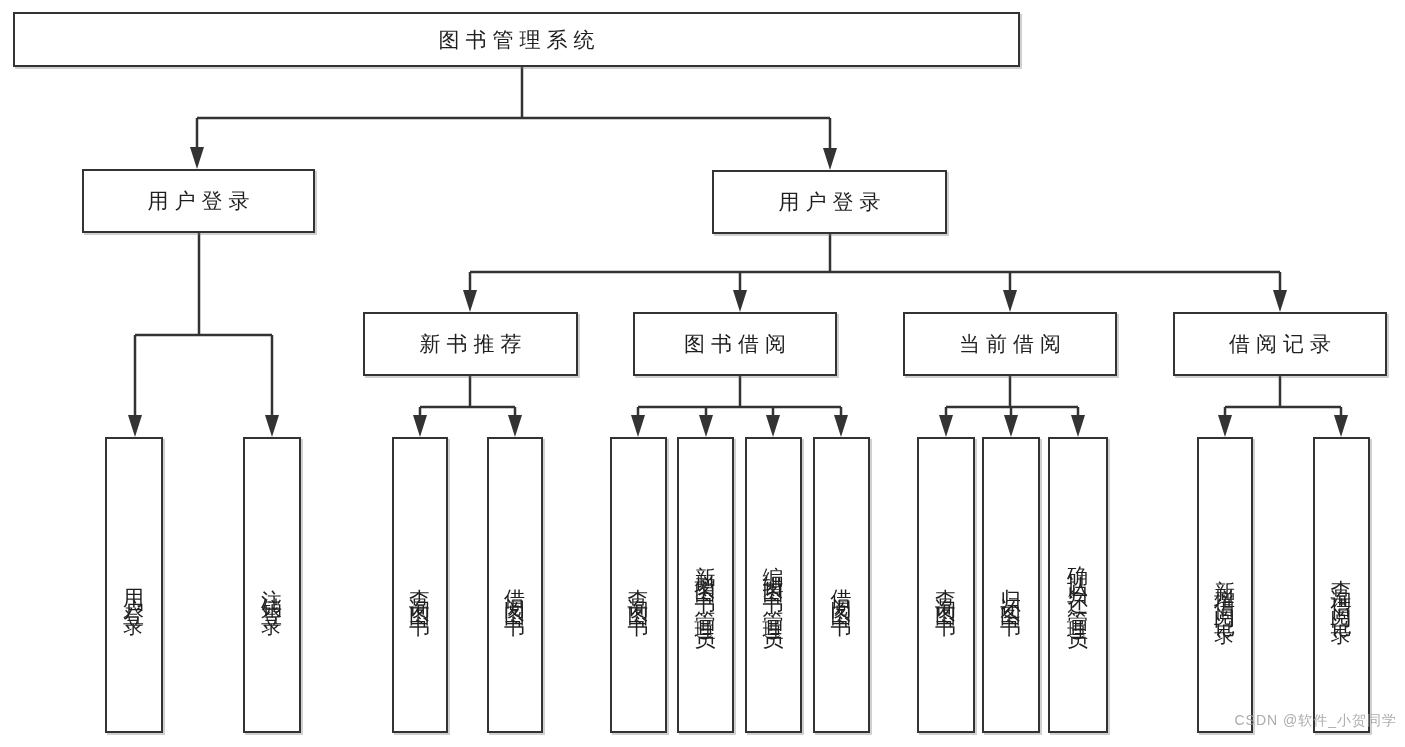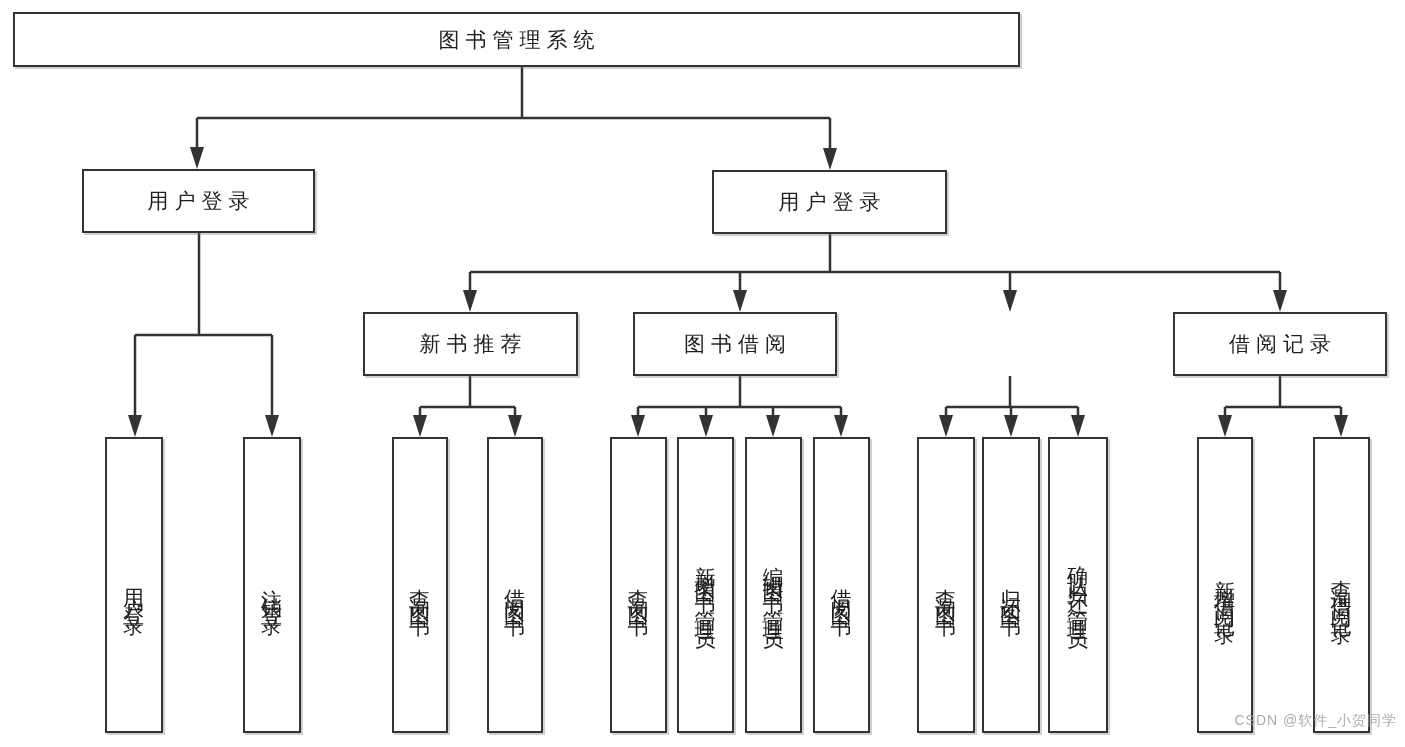--- a/index.html
+++ b/index.html
@@ -111,20 +111,23 @@
   <div class="node" style="left:712px; top:170px; width:235px; height:64px;">
     <span class="hlabel">用户登录</span>
   </div>
 
   <div class="node" style="left:363px; top:312px; width:215px; height:64px;">
     <span class="hlabel">新书推荐</span>
   </div>
   <div class="node" style="left:633px; top:312px; width:204px; height:64px;">
     <span class="hlabel">图书借阅</span>
   </div>
+  <div class="node" style="left:903px; top:312px; width:214px; height:64px;">
+    <span class="hlabel">当前借阅</span>
+  </div>
   <div class="node" style="left:1173px; top:312px; width:214px; height:64px;">
     <span class="hlabel">借阅记录</span>
   </div>
 
   <div class="leaf" style="left:105px; width:58px;">
     <span class="vlabel">用户登录</span>
   </div>
   <div class="leaf" style="left:243px; width:58px;">
     <span class="vlabel">注销登录</span>
   </div>

